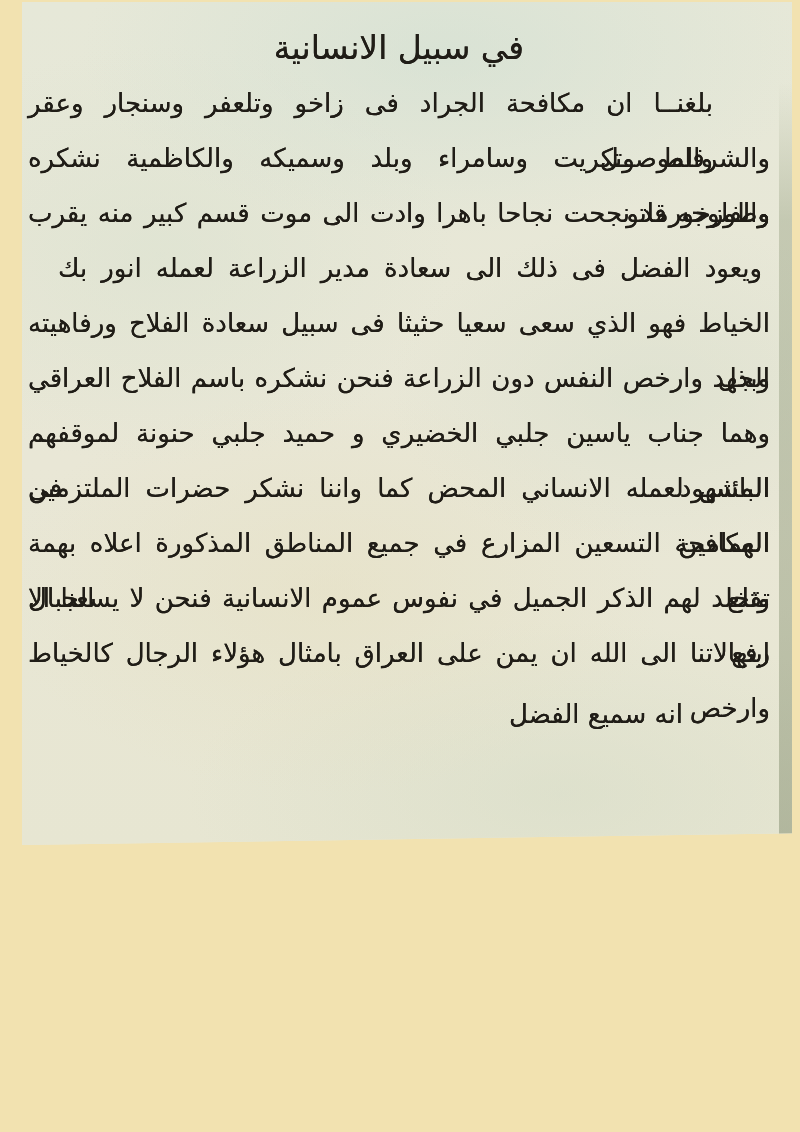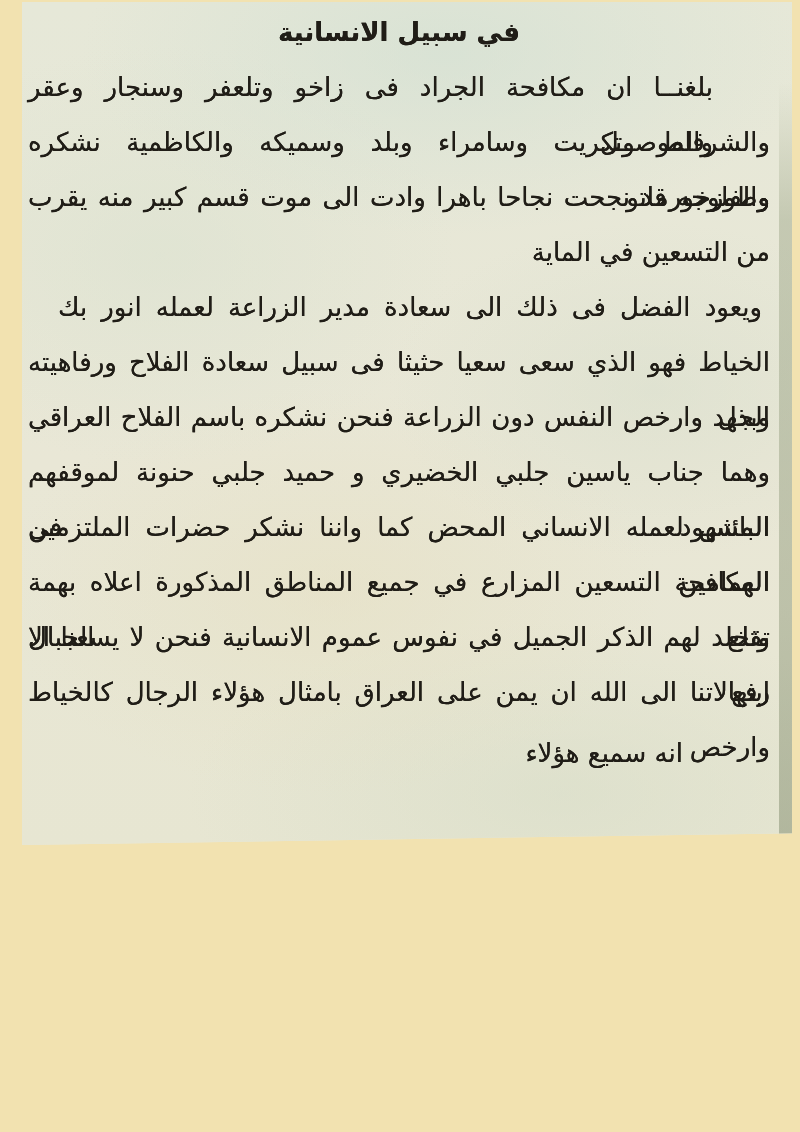--- a/index.html
+++ b/index.html
@@ -31,23 +31,23 @@
     background:linear-gradient(180deg,rgba(170,178,150,0) 0%,rgba(168,176,148,0.55) 18%,rgba(160,168,140,0.6) 70%,rgba(150,158,130,0.65) 100%);
   }
   .doc{
     position:absolute;left:6px;right:22px;top:0;
     direction:rtl;
     color:#201d17;
     text-shadow:0 0 .5px #201d17;
   }
   .doc-title{
     margin:0;
-    padding-top:8px;height:50px;line-height:44px;
+    padding-top:24px;height:50px;line-height:44px;
     text-align:center;
-    font-size:26px;font-weight:bold;
+    font-size:33px;font-weight:normal;
   }
   .line{
     height:55px;line-height:55px;
     font-size:26px;
     white-space:nowrap;
   }
   .just{
     white-space:normal;
     text-align:justify;
     text-align-last:justify;
@@ -63,28 +63,27 @@
 
 <div class="screen">
   <div class="paper">
     <div class="doc">
 
       <h1 class="doc-title">في سبيل الانسانية</h1>
 
       <div class="line just indent-first">بلغنــا ان مكافحة الجراد فى زاخو وتلعفر وسنجار وعقر والموصــل</div>
       <div class="line just">والشرقاط وتكريت وسامراء وبلد وسميكه والكاظمية نشكره وطوزخورماتو</div>
       <div class="line just">والفلوجه قد نجحت نجاحا باهرا وادت الى موت قسم كبير منه يقرب</div>
-      <div class="line align-right">من التسعين في الماية</div>
 
       <div class="line just inset-both">ويعود الفضل فى ذلك الى سعادة مدير الزراعة لعمله انور بك</div>
       <div class="line just">الخياط فهو الذي سعى سعيا حثيثا فى سبيل سعادة الفلاح ورفاهيته وبذل</div>
       <div class="line just">الجهد وارخص النفس دون الزراعة فنحن نشكره باسم الفلاح العراقي</div>
       <div class="line just">وهما جناب ياسين جلبي الخضيري و حميد جلبي حنونة لموقفهم المشهود في</div>
       <div class="line just">البائس لعمله الانساني المحض كما واننا نشكر حضرات الملتزمين الهمامين</div>
       <div class="line just">المكافحة التسعين المزارع في جميع المناطق المذكورة اعلاه بهمة تقلع الجبال</div>
       <div class="line just">وتخلد لهم الذكر الجميل في نفوس عموم الانسانية فنحن لا يسعنا الا رفع</div>
       <div class="line just">ابتهالاتنا الى الله ان يمن على العراق بامثال هؤلاء الرجال كالخياط وارخص</div>
-      <div class="line align-right last-line">انه سميع هؤلاء</div>
+      <div class="line align-right last-line">انه سميع الفضل</div>
 
     </div>
     <div class="paper-edge"></div>
   </div>
 </div>
 
 </body></html>

